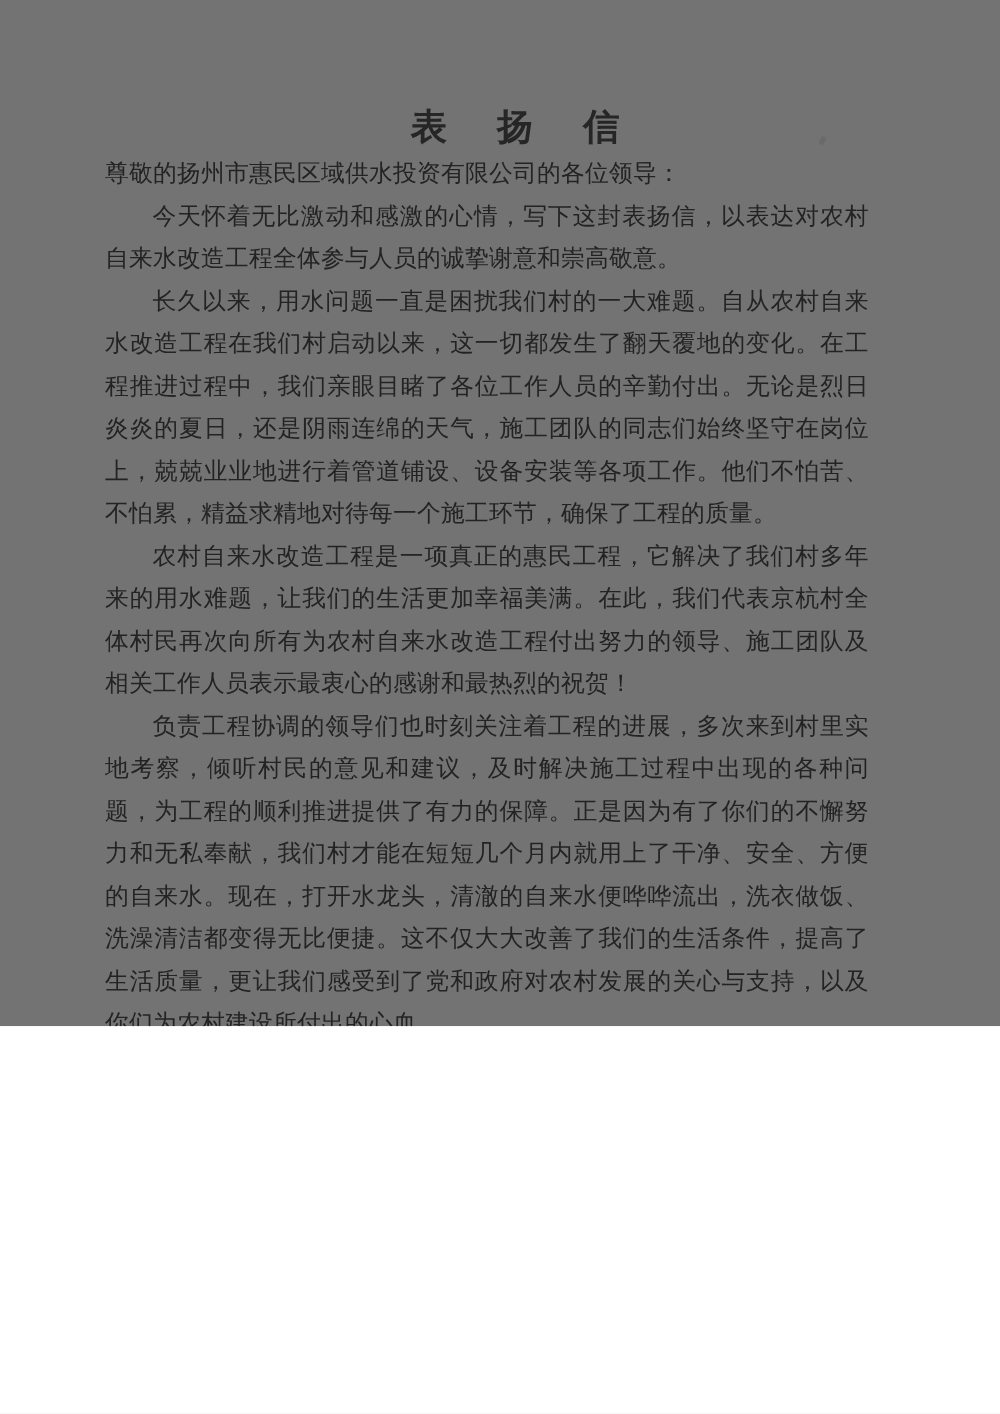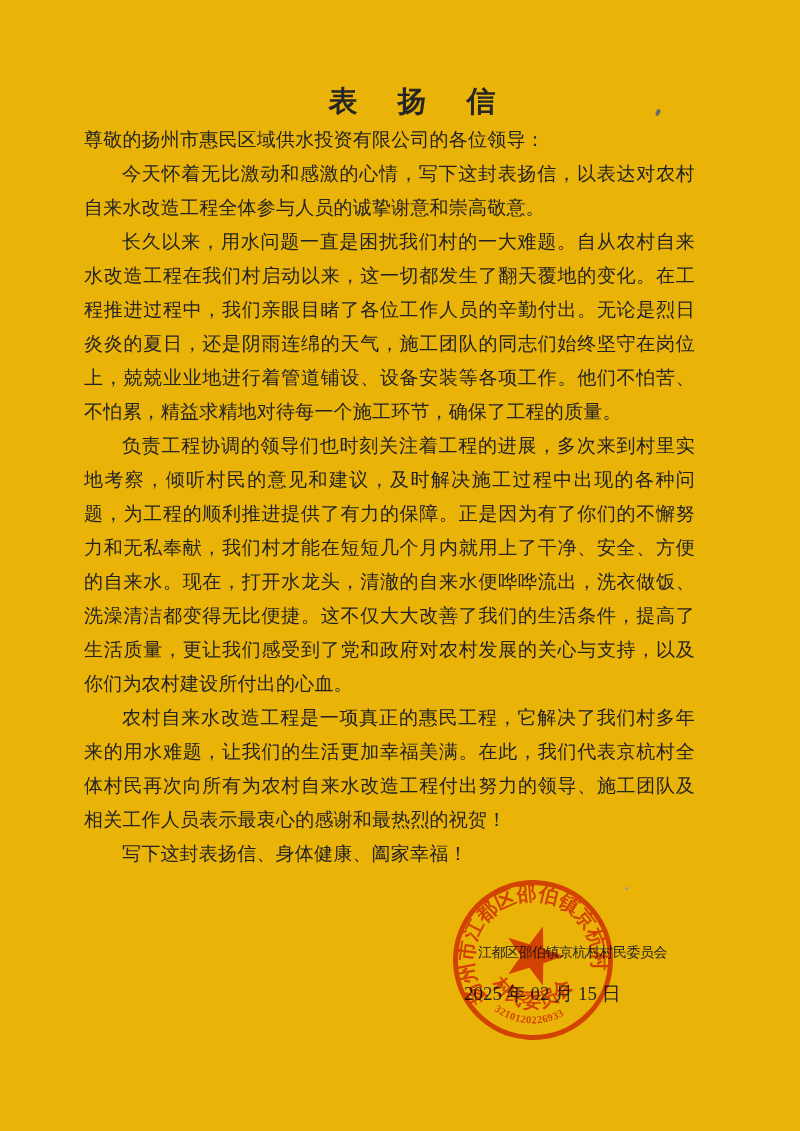--- a/index.html
+++ b/index.html
@@ -1,20 +1,20 @@
 <!DOCTYPE html>
 <html><head>
 <meta charset="utf-8">
 <style>
   html,body { margin:0; padding:0; background:#ffffff; }
   .page {
     position: relative;
     width: 800px;
-    height: 1131px;
-    background: #eab308;
+    height: 821px;
+    background: #737373;
     overflow: hidden;
     font-family: "Liberation Serif", "DejaVu Serif", serif;
     color: #232323;
   }
   .title-row {
     position: absolute;
     top: 82px;
     left: 0;
     width: 100%;
     text-align: center;
@@ -104,22 +104,22 @@
   </div>
 
   <div class="speck-a"></div>
   <div class="speck-b"></div>
 
   <div class="letter-body">
     <p class="salutation">尊敬的扬州市惠民区域供水投资有限公司的各位领导：</p>
     <div id="paragraphs">
         <p>今天怀着无比激动和感激的心情，写下这封表扬信，以表达对农村自来水改造工程全体参与人员的诚挚谢意和崇高敬意。</p>
         <p>长久以来，用水问题一直是困扰我们村的一大难题。自从农村自来水改造工程在我们村启动以来，这一切都发生了翻天覆地的变化。在工程推进过程中，我们亲眼目睹了各位工作人员的辛勤付出。无论是烈日炎炎的夏日，还是阴雨连绵的天气，施工团队的同志们始终坚守在岗位上，兢兢业业地进行着管道铺设、设备安装等各项工作。他们不怕苦、不怕累，精益求精地对待每一个施工环节，确保了工程的质量。</p>
+        <p>农村自来水改造工程是一项真正的惠民工程，它解决了我们村多年来的用水难题，让我们的生活更加幸福美满。在此，我们代表京杭村全体村民再次向所有为农村自来水改造工程付出努力的领导、施工团队及相关工作人员表示最衷心的感谢和最热烈的祝贺！</p>
         <p>负责工程协调的领导们也时刻关注着工程的进展，多次来到村里实地考察，倾听村民的意见和建议，及时解决施工过程中出现的各种问题，为工程的顺利推进提供了有力的保障。正是因为有了你们的不懈努力和无私奉献，我们村才能在短短几个月内就用上了干净、安全、方便的自来水。现在，打开水龙头，清澈的自来水便哗哗流出，洗衣做饭、洗澡清洁都变得无比便捷。这不仅大大改善了我们的生活条件，提高了生活质量，更让我们感受到了党和政府对农村发展的关心与支持，以及你们为农村建设所付出的心血。</p>
-        <p>农村自来水改造工程是一项真正的惠民工程，它解决了我们村多年来的用水难题，让我们的生活更加幸福美满。在此，我们代表京杭村全体村民再次向所有为农村自来水改造工程付出努力的领导、施工团队及相关工作人员表示最衷心的感谢和最热烈的祝贺！</p>
         <p>写下这封表扬信、身体健康、阖家幸福！</p>
       </div>
   </div>
 
   <div class="signature">江都区邵伯镇京杭村村民委员会</div>
   <div class="date-line">2025 年 02 月 15 日</div>
 
   <svg class="stamp" viewBox="0 0 164 164" xmlns="http://www.w3.org/2000/svg">
     <defs>
       <path id="ring-path" d="M 38.8 123.7 A 60 60 0 1 1 141.7 88.3" fill="none"></path>

